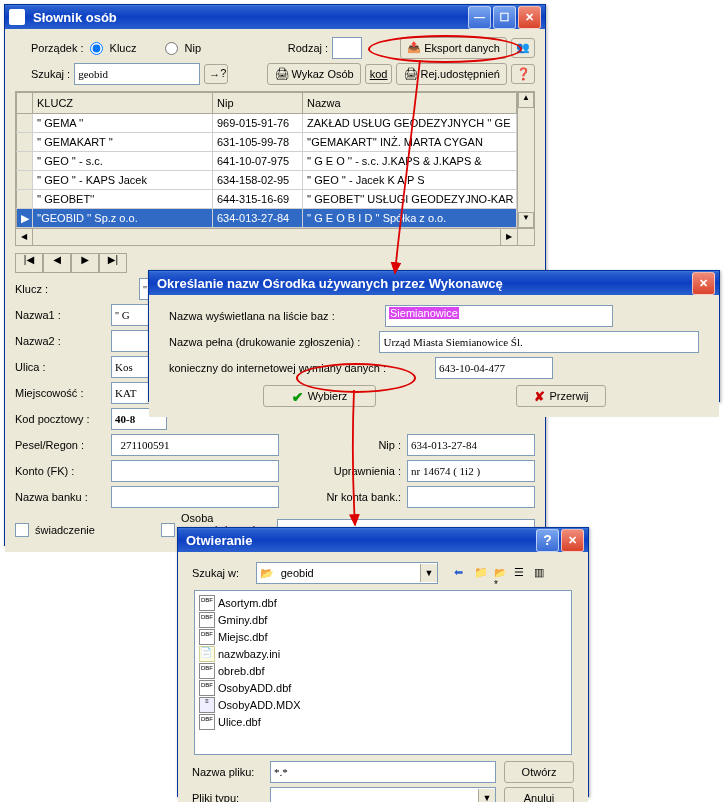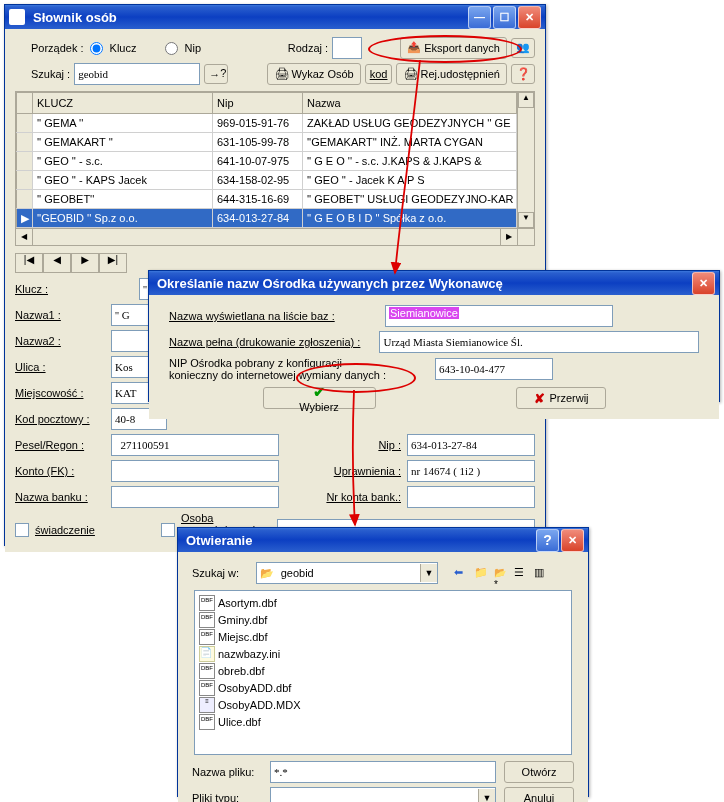--- a/index.html
+++ b/index.html
@@ -156,21 +156,21 @@
   .nav-btn {
     width: 26px; height: 18px;
     border: 1px solid #aca899;
     background: #ece9d8;
     text-align: center;
     cursor: pointer;
     font-family: Arial;
     font-size: 10px;
   }
   .field-row { display: flex; align-items: center; padding: 2px 8px; gap: 6px; }
-  .field-row label { width: 90px; text-decoration: underline; }
+  .field-row label { width: 90px; }
   .field-row .col2-label { width: auto; }
 
   .red-oval {
     position: absolute;
     border: 2px solid #d00;
     border-radius: 50%/50%;
     pointer-events: none;
   }
   svg.arrow-svg {
     position: absolute;
@@ -365,21 +365,21 @@
     <div class="field-row">
         <label>Ulica :</label>
         <input type="text" style="width: 48px;" value="Kos">
       </div>
     <div class="field-row">
         <label>Miejscowość :</label>
         <input type="text" style="width: 48px;" value="KAT">
       </div>
     <div class="field-row">
         <label>Kod pocztowy :</label>
-        <input type="text" style="width: 48px;" value="40-8">
+        <input type="text" style="width: 48px; font-weight: bold;" value="40-8">
       </div>
     <div class="field-row">
       <label>Pesel/Regon :</label>
       <input type="text" style="width: 160px;" value="  271100591">
       <span style="flex:1"></span>
       <label class="col2-label">Nip :</label>
       <input type="text" style="width: 120px;" value="634-013-27-84">
     </div>
     <div class="field-row">
       <label>Konto (FK) :</label>
@@ -419,27 +419,26 @@
       <span style="width:220px;border:1px solid #7f9db9;height:18px;background:#fff;padding:1px 3px;">
         <span class="hl-name">Siemianowice</span>
       </span>
     </div>
     <div class="field-row">
       <label style="width:210px">Nazwa pełna (drukowanie zgłoszenia) :</label>
       <input type="text" style="width: 320px;" value="Urząd Miasta Siemianowice Śl.">
     </div>
     <div class="field-row">
       <div style="width:260px">
-        <div>NIP Ośrodka pobrany z konfiguracji</div>
         <div>konieczny do internetowej wymiany danych :</div>
       </div>
       <input type="text" style="width: 110px;" value="643-10-04-477">
     </div>
     <div class="field-row" style="justify-content:center; gap:140px; padding-top:4px;">
-      <button class="btn" style="width:113px;justify-content:center;flex-direction:column;">
+      <button class="btn" style="width:113px;justify-content:center;">
         <span class="icon check"></span>
         <span>Wybierz</span>
       </button>
       <button class="btn" style="width:90px;justify-content:center;">
         <span class="icon cross"></span>
         <span>Przerwij</span>
       </button>
     </div>
   </div>
 </div>

